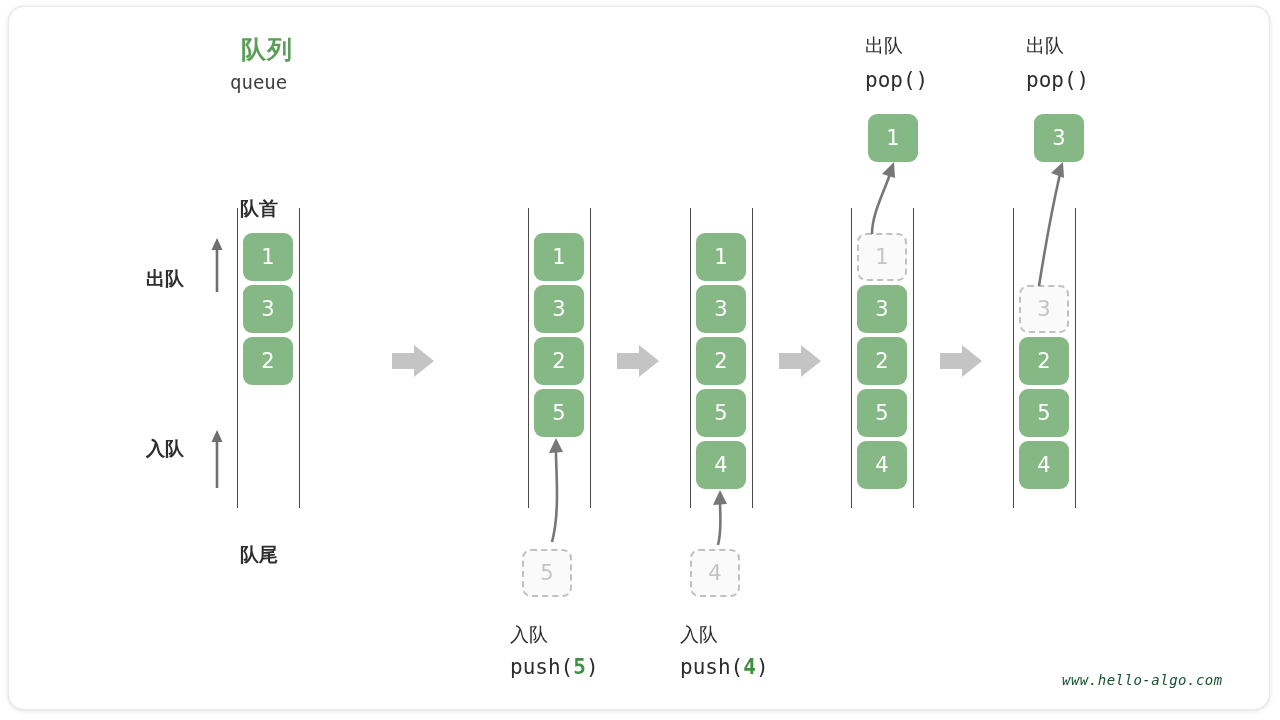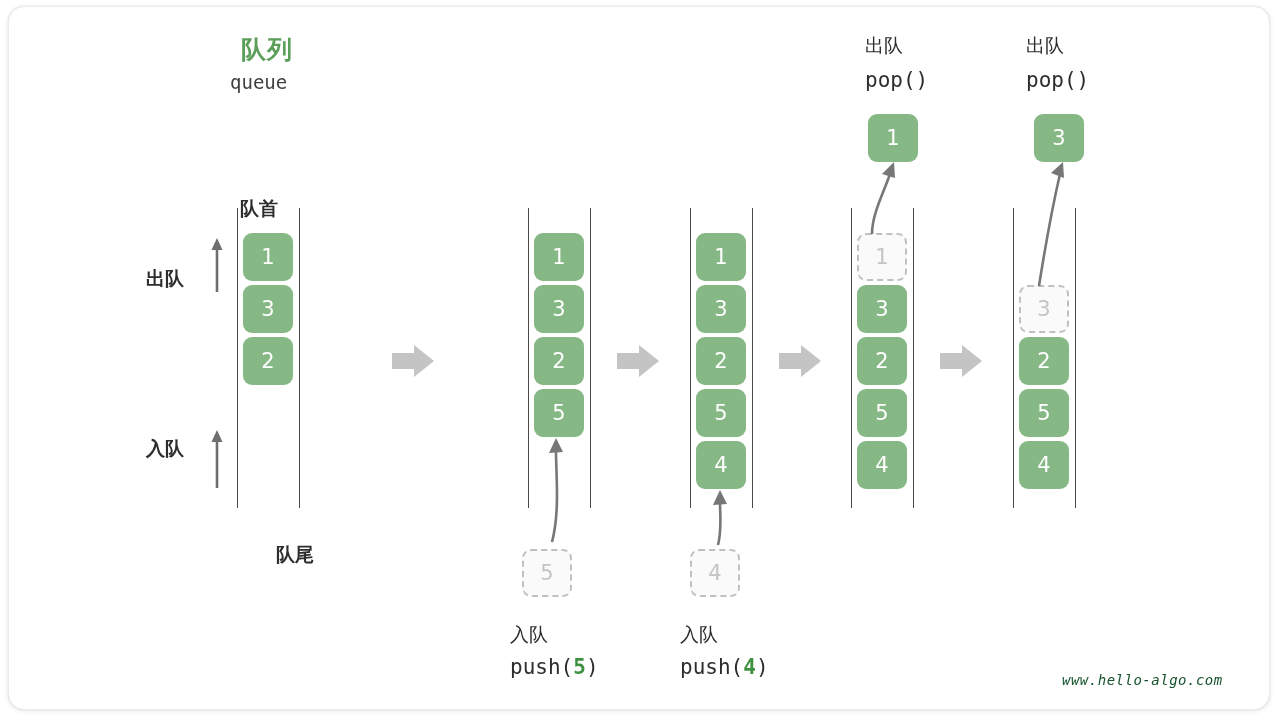--- a/index.html
+++ b/index.html
@@ -112,21 +112,21 @@
 </head>
 <body>
 
 <div id="stage">
   <div id="frame"></div>
 
   <div class="abs title-cn" style="left:241px; top:33px;text-align:center;">队列</div>
   <div class="abs title-en" style="left:230px; top:71px;">queue</div>
 
   <div class="abs label-cn-bold" style="left:240px; top:160px;margin-top:36px;">队首</div>
-  <div class="abs label-cn-bold" style="left:240px; top:542px;margin-left:36px;">队尾</div>
+  <div class="abs label-cn-bold" style="left:240px; top:542px;">队尾</div>
 
   <div class="abs label-cn-bold" style="left:146px; top:266px;">出队</div>
   <svg class="abs" style="left:206px; top:236px;" width="22" height="58">
     <line x1="11" y1="56" x2="11" y2="12" stroke="#6e6e6e" stroke-width="2.6"></line>
     <polygon points="11,2 5.5,14 16.5,14" fill="#6e6e6e"></polygon>
   </svg>
 
   <div class="abs label-cn-bold" style="left:146px; top:436px;">入队</div>
   <svg class="abs" style="left:206px; top:428px;" width="22" height="62">
     <line x1="11" y1="60" x2="11" y2="12" stroke="#6e6e6e" stroke-width="2.6"></line>

